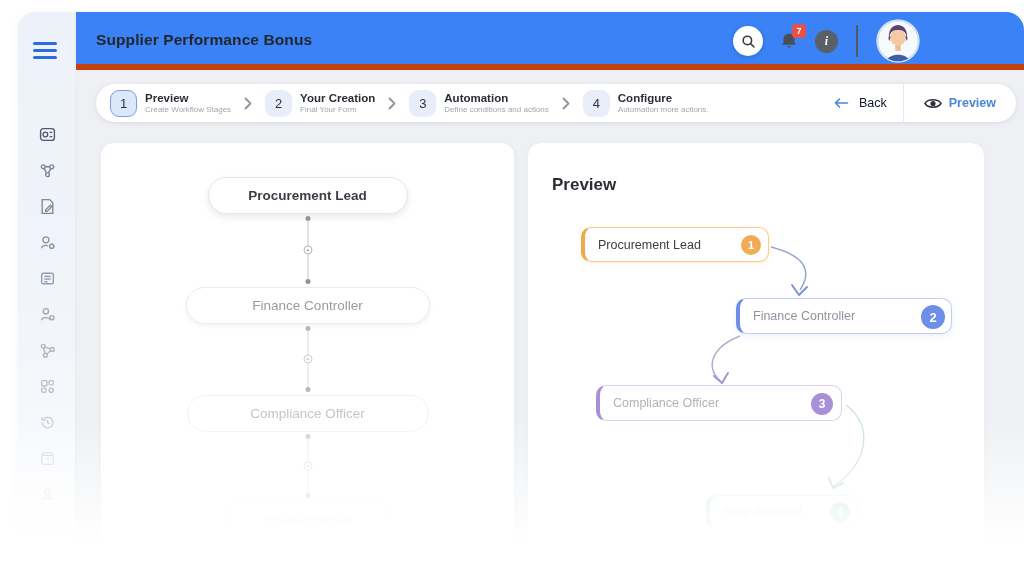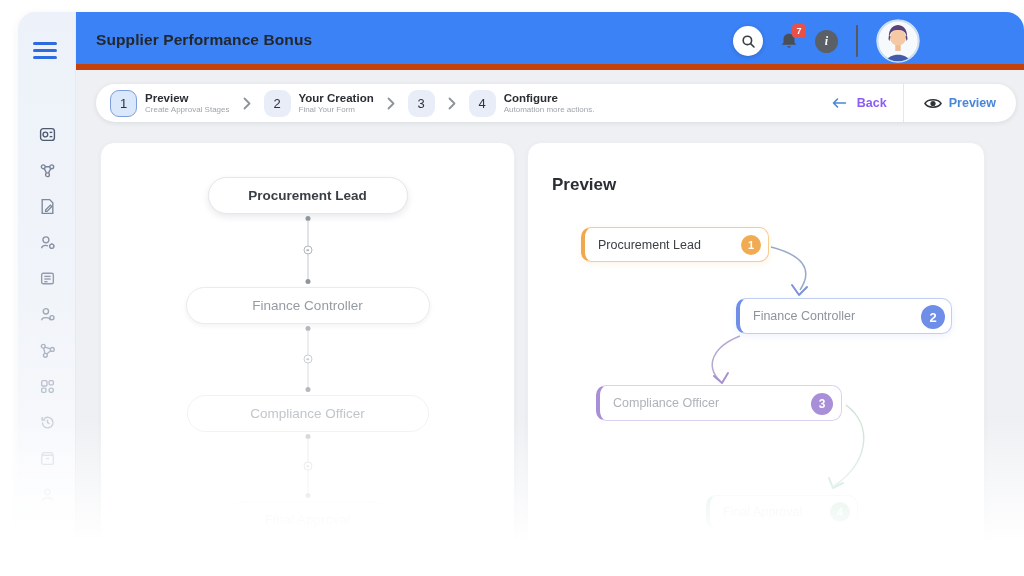--- a/index.html
+++ b/index.html
@@ -42,21 +42,21 @@
   .stepper { position:absolute; left:96px; top:84px; width:920px; height:38px; background:#fff;
     border-radius:19px; box-shadow:0 1px 5px rgba(30,40,60,.10); display:flex; align-items:center; }
   .step { display:flex; align-items:center; gap:8px; cursor:pointer; }
   .step-chip { width:27px; height:27px; border-radius:9px; background:#e9edf7; color:#2e3338;
     font-size:13px; display:flex; align-items:center; justify-content:center; }
   .step.active .step-chip { background:#dbe7fb; border:1.5px solid #7d9fdd; }
   .step-label { font-size:11.5px; font-weight:700; color:#2a2e33; line-height:1.25; }
   .step-desc { font-size:8px; color:#a0a5ab; line-height:1.2; }
   .chev { color:#8d939b; margin:0 13px; display:flex; }
   .spacer { flex:1; }
-  .back-btn { display:flex; align-items:center; gap:10px; color:#8b5cf6; font-size:12.5px; font-weight:700; cursor:pointer; }
+  .back-btn { display:flex; align-items:center; gap:10px; color:#0f172a; font-size:12.5px; font-weight:400; cursor:pointer; }
   .step-divider { width:1px; height:38px; background:#e3e6ea; margin-left:16px; }
   .preview-btn { display:flex; align-items:center; gap:7px; color:#4a86d8; font-size:12.5px; font-weight:700;
     padding:0 20px; height:38px; cursor:pointer; }
 
   
   .panel { position:absolute; top:142px; background:#fff; border:1px solid #eceef1; border-radius:14px;
     box-shadow:0 1px 4px rgba(20,30,50,.04); }
   .panel-left  { left:100px; width:415px; height:412px; }
   .panel-right { left:527px; width:458px; height:412px; }
 
@@ -238,21 +238,21 @@
       </svg>
     </div>
   </div>
 
   <div class="stepper">
     <div style="width:14px"></div>
     <div class="step active">
       <div class="step-chip">1</div>
       <div>
           <div class="step-label">Preview</div>
-           <div class="step-desc">Create Approval Stages</div>
+           <div class="step-desc">Create Workflow Stages</div>
         </div>
     </div>
     <span class="chev">
         <svg width="8" height="13" viewBox="0 0 8 13" fill="none" stroke="#8d939b" stroke-width="1.8" stroke-linecap="round" stroke-linejoin="round">
           <path d="M1.5 1.5L6.5 6.5L1.5 11.5"></path>
         </svg>
       </span>
     <div class="step">
       <div class="step-chip">2</div>
       <div>
@@ -260,20 +260,24 @@
            <div class="step-desc">Final Your Form</div>
         </div>
     </div>
     <span class="chev">
         <svg width="8" height="13" viewBox="0 0 8 13" fill="none" stroke="#8d939b" stroke-width="1.8" stroke-linecap="round" stroke-linejoin="round">
           <path d="M1.5 1.5L6.5 6.5L1.5 11.5"></path>
         </svg>
       </span>
     <div class="step">
       <div class="step-chip">3</div>
+      <div>
+          <div class="step-label">Automation</div>
+           <div class="step-desc">Define conditions and actions</div>
+        </div>
     </div>
     <span class="chev">
         <svg width="8" height="13" viewBox="0 0 8 13" fill="none" stroke="#8d939b" stroke-width="1.8" stroke-linecap="round" stroke-linejoin="round">
           <path d="M1.5 1.5L6.5 6.5L1.5 11.5"></path>
         </svg>
       </span>
     <div class="step">
       <div class="step-chip">4</div>
       <div>
           <div class="step-label">Configure</div>

